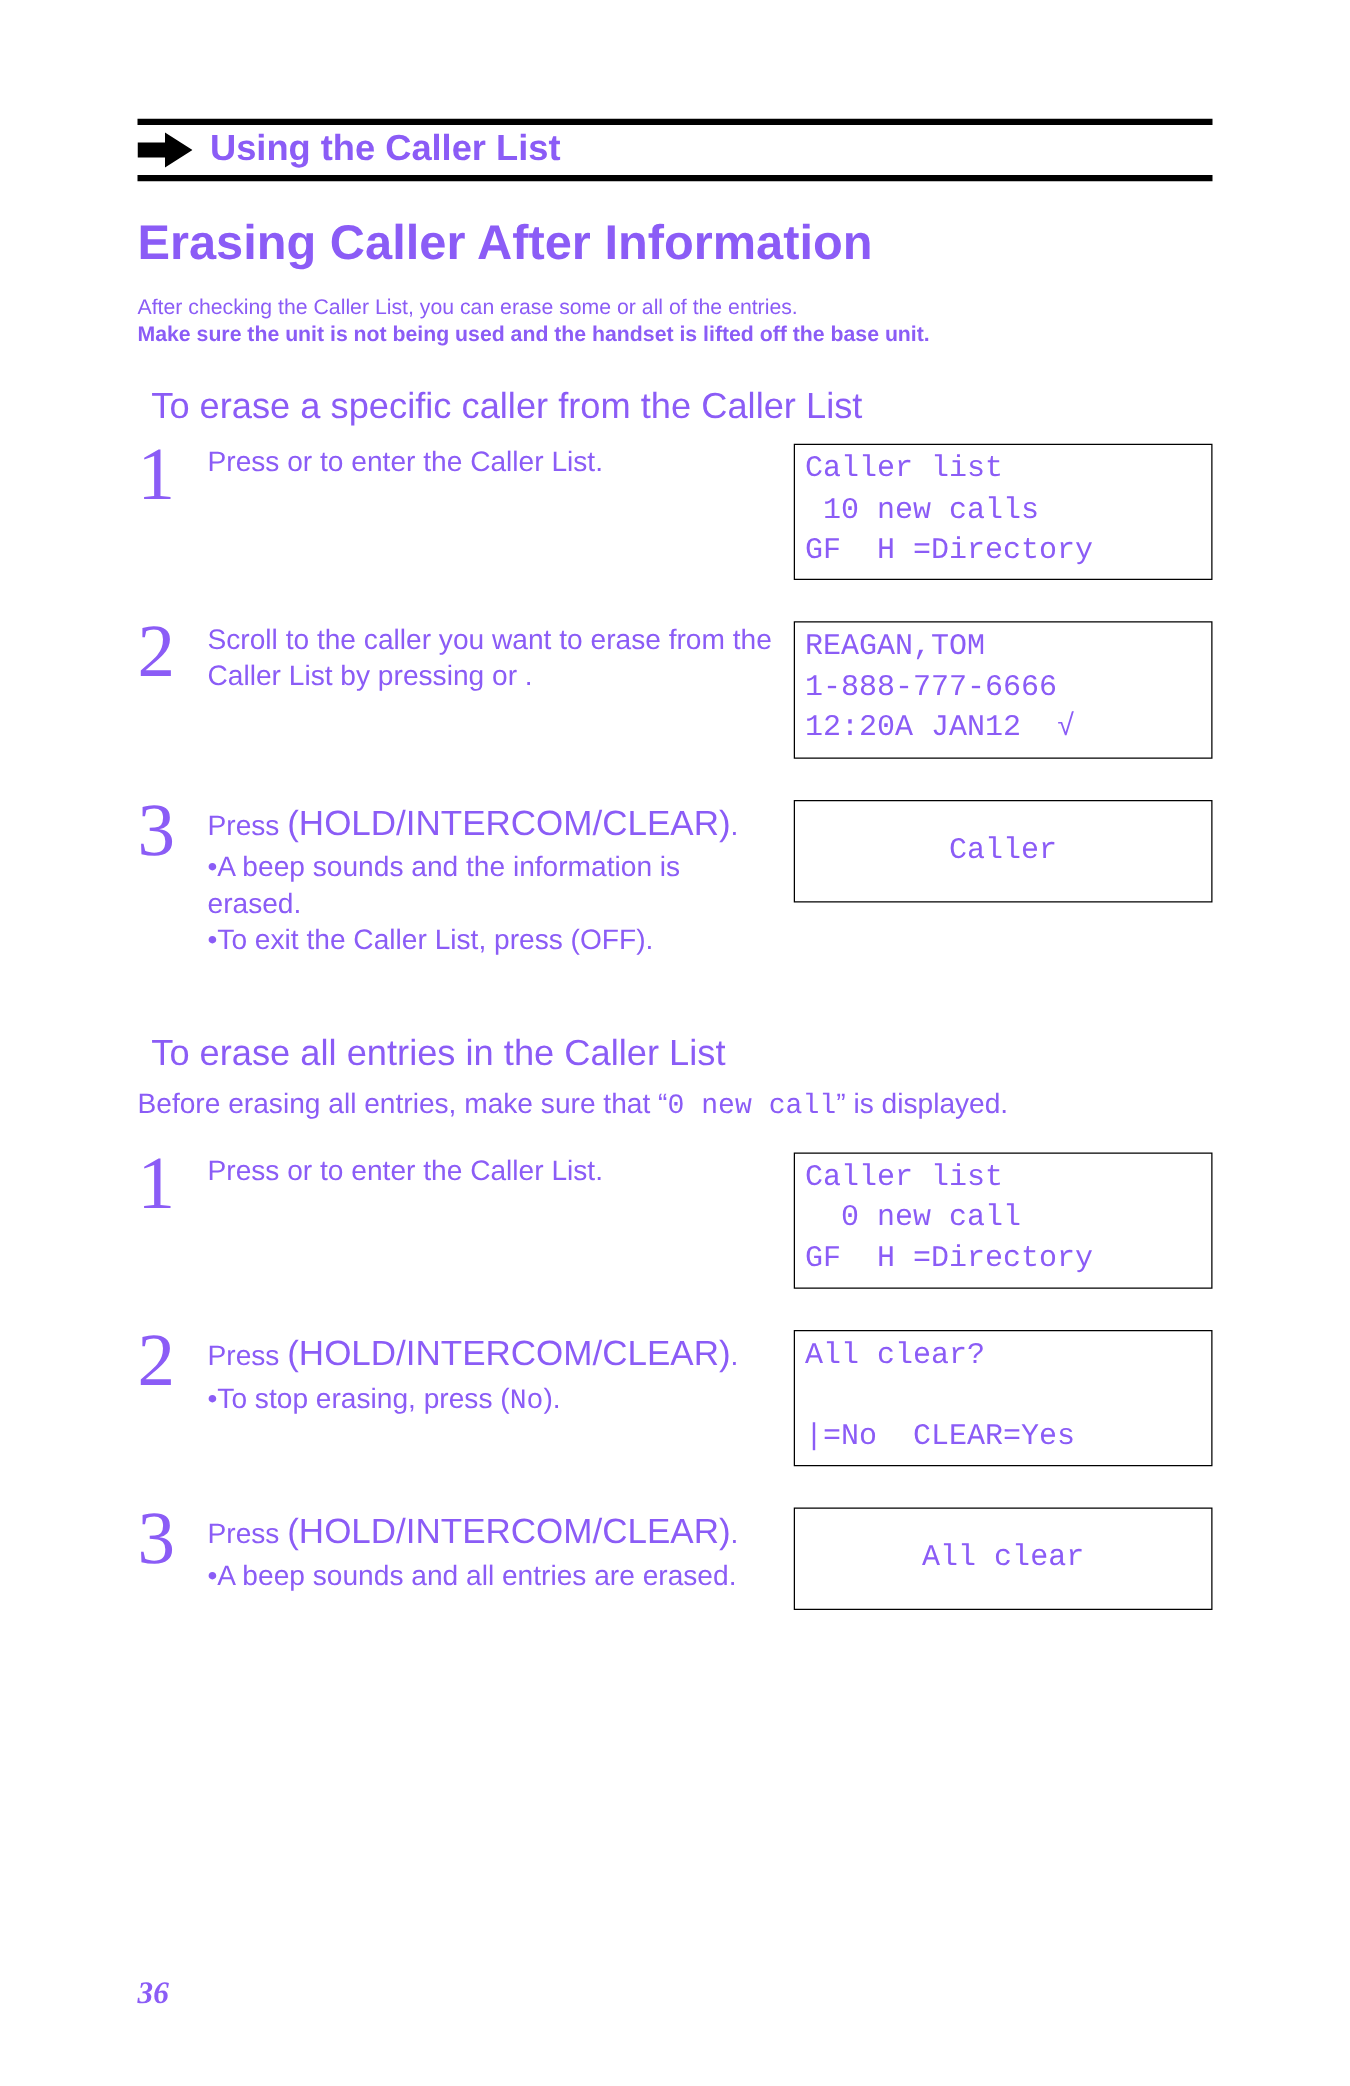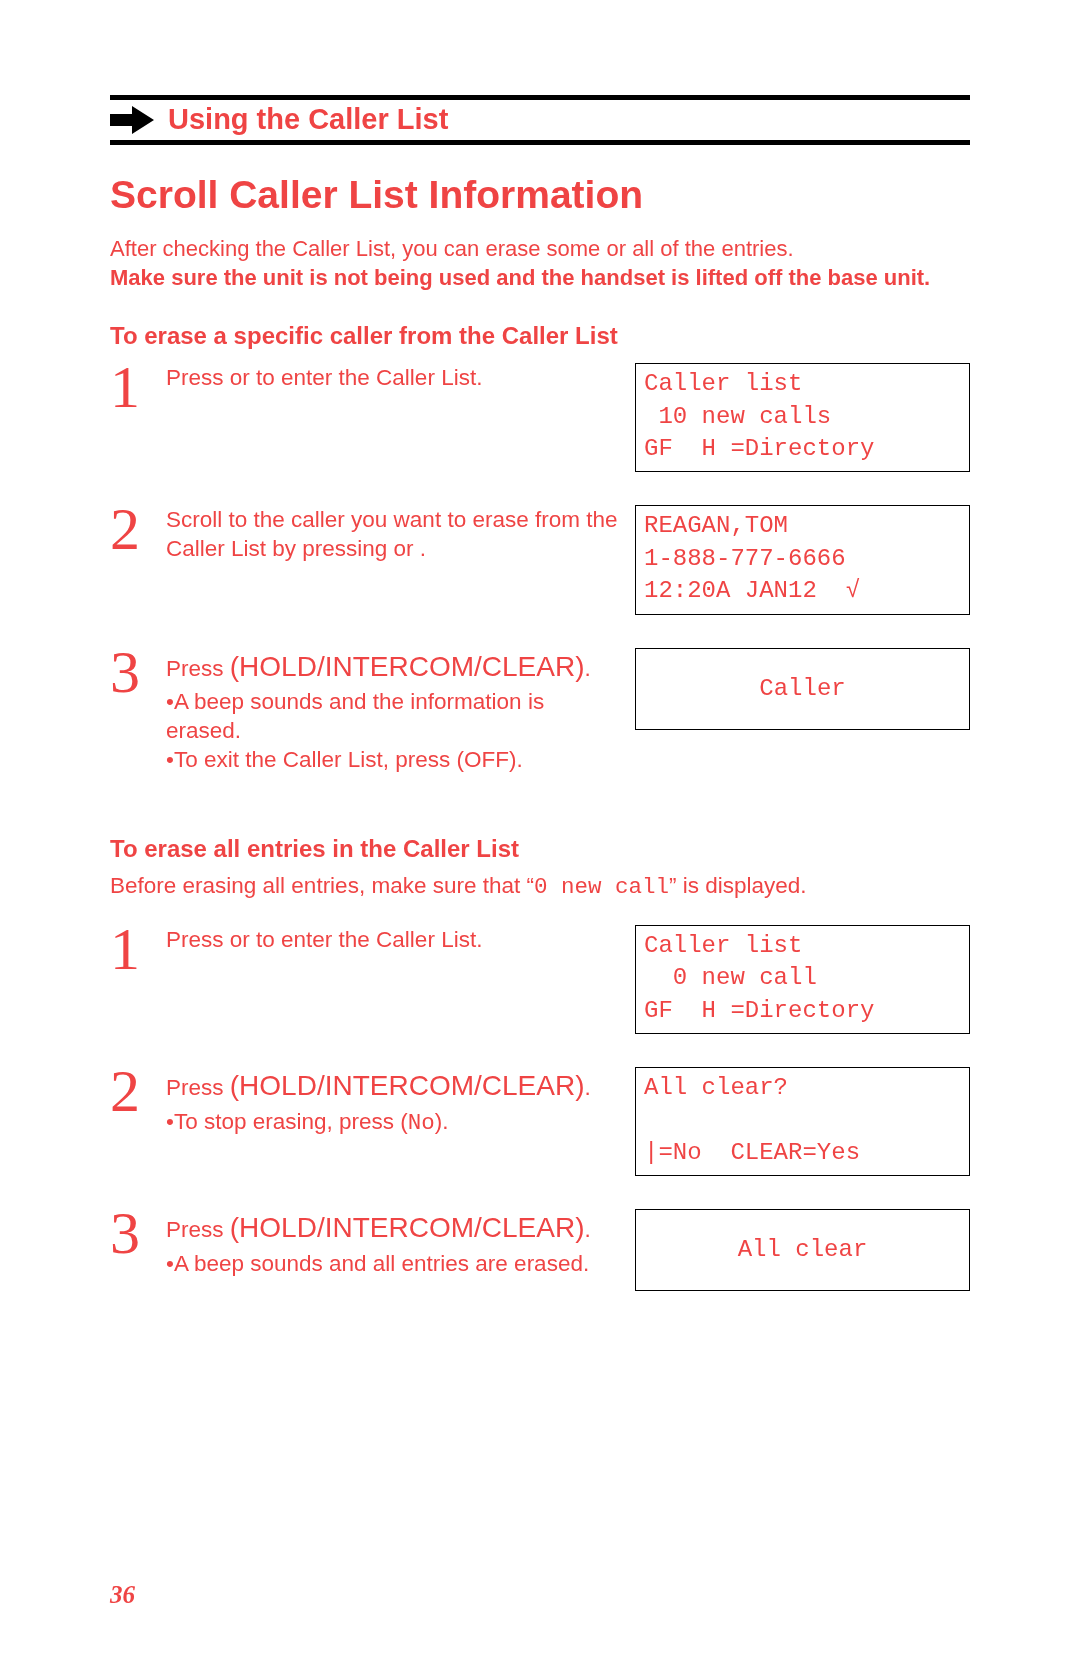--- a/index.html
+++ b/index.html
@@ -2,21 +2,21 @@
 <html><head>
 <meta charset="utf-8">
 <style>
   html,body{margin:0;padding:0;background:#fff;}
   .page{
     width:1080px;
     height:1669px;
     background:#fff;
     position:relative;
     font-family:Arial,Helvetica,sans-serif;
-    color:#ef4444;
+    color:#8b5cf6;
     box-sizing:border-box;
     padding:95px 110px 0 110px;
   }
   .section-header{
     border-top:5px solid #000;
     border-bottom:5px solid #000;
     padding:3px 0 4px 0;
     margin-bottom:28px;
     display:flex;
     align-items:center;
@@ -26,29 +26,29 @@
   .section-title{
     font-weight:bold;
     font-size:29px;
   }
   h1.main-title{
     font-size:39px;
     font-weight:bold;
     margin:0 0 18px 0;
   }
   .intro{
-    font-size:22px;
+    font-size:17px;
     line-height:1.3;
     margin-bottom:30px;
   }
   .intro .bold{font-weight:bold;margin-top:14px;}
   h2.sub{
-    font-size:24px;
-    font-weight:bold;
-    margin:0 0 10px 0;
+    font-size:29px;
+    font-weight:normal;
+    margin:0 0 10px 11px;
   }
   .step{
     display:flex;
     align-items:flex-start;
     margin-bottom:30px;
   }
   .step-num{
     font-family:"Times New Roman",serif;
     font-size:60px;
     line-height:0.85;
@@ -104,21 +104,21 @@
 
   <div class="section-header">
     <span class="arrow-icon">
       <svg width="44" height="30" viewBox="0 0 44 30">
           <path d="M0 9 H22 V1 L44 15 L22 29 V21 H0 Z" fill="#000"></path>
         </svg>
     </span>
     <span class="section-title">Using the Caller List</span>
   </div>
 
-  <h1 class="main-title">Scroll Caller List Information</h1>
+  <h1 class="main-title">Erasing Caller After Information</h1>
 
   <div class="intro">
     <span>After checking the Caller List, you can erase some or all of the entries.</span><br>
     <span class="bold">Make sure the unit is not being used and the handset is lifted off the base unit.</span>
   </div>
 
   <h2 class="sub">To erase a specific caller from the Caller List</h2>
 
   <div class="step">
     <div class="step-num">1</div>

